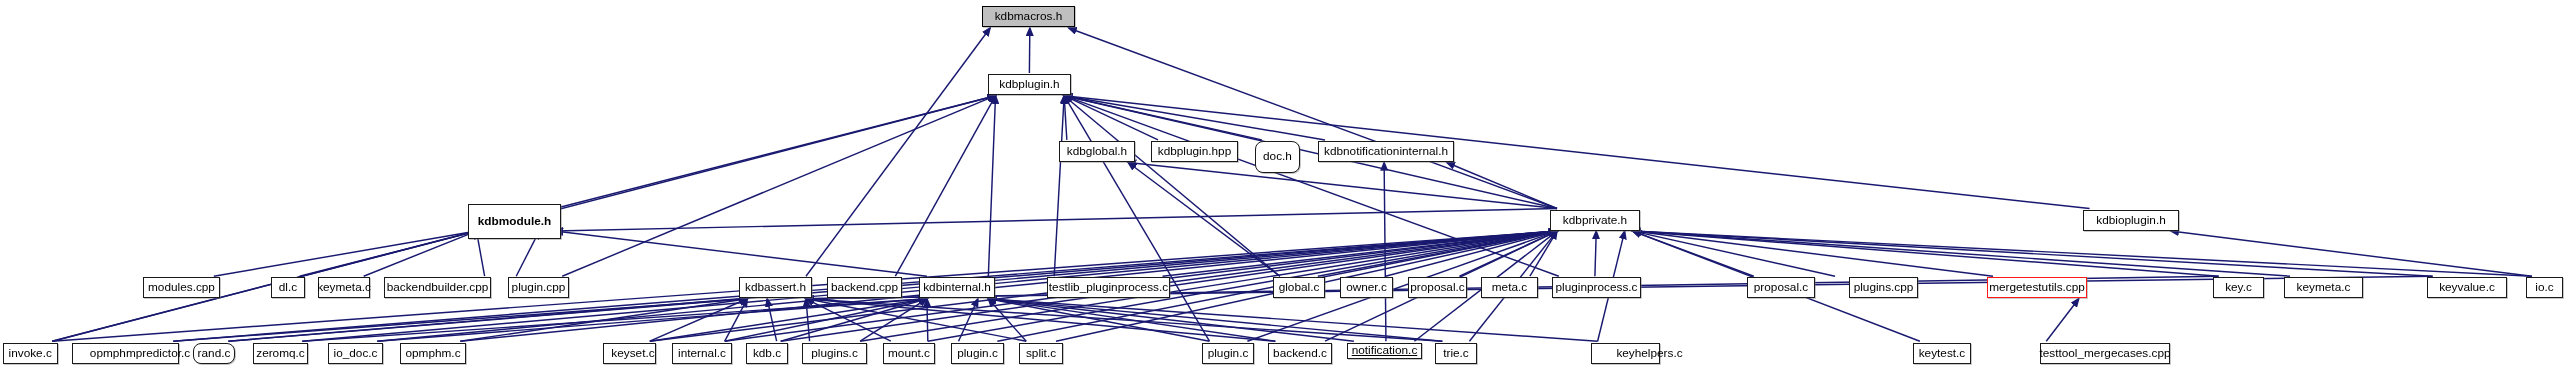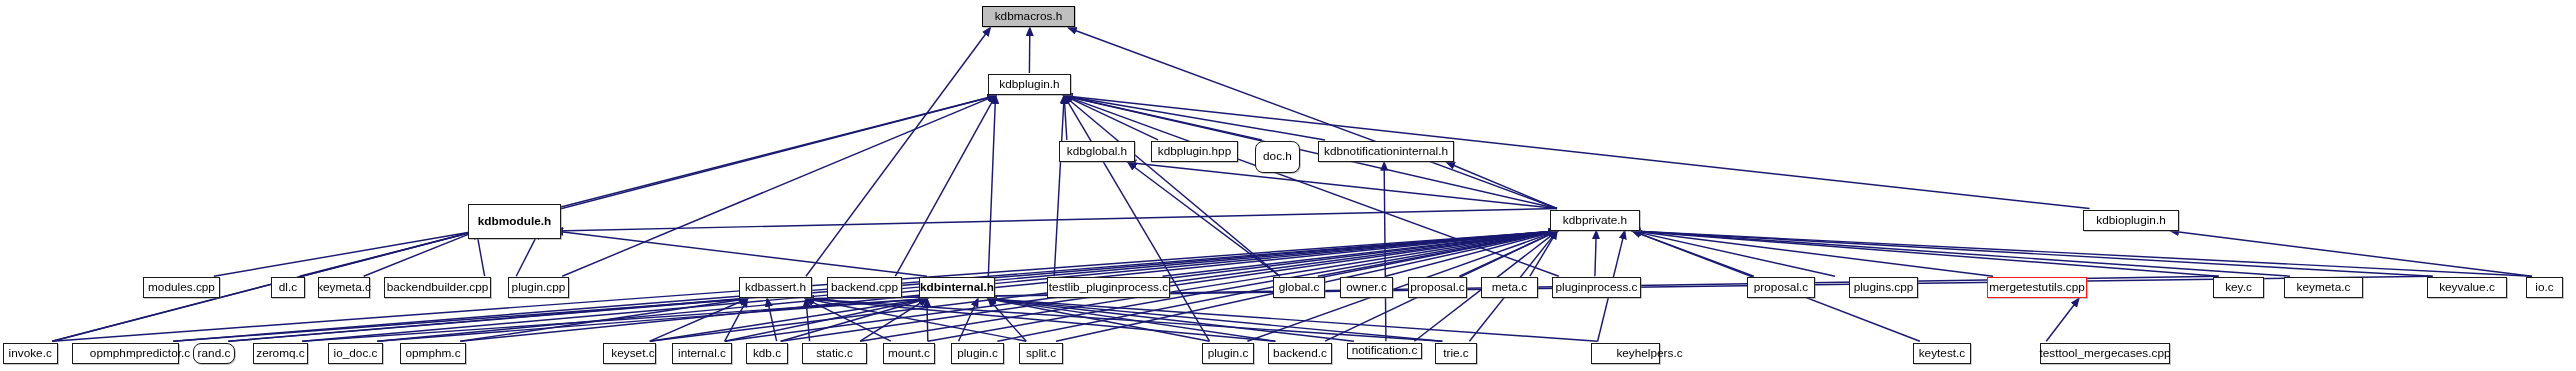--- a/index.html
+++ b/index.html
@@ -128,21 +128,21 @@
       <div class="node" style="left: 468px; top: 204px; width: 93px; height: 35px; font-weight: bold;">kdbmodule.h</div>
       <div class="node" style="left: 1550px; top: 210px; width: 90px; height: 21px;">kdbprivate.h</div>
       <div class="node" style="left: 2083px; top: 210px; width: 96px; height: 21px;">kdbioplugin.h</div>
       <div class="node" style="left: 143px; top: 277px; width: 77px; height: 21px;">modules.cpp</div>
       <div class="node" style="left: 271px; top: 277px; width: 34px; height: 21px;">dl.c</div>
       <div class="node" style="left: 318px; top: 277px; width: 52px; height: 21px;">keymeta.c</div>
       <div class="node" style="left: 384px; top: 277px; width: 107px; height: 21px;">backendbuilder.cpp</div>
       <div class="node" style="left: 508px; top: 277px; width: 61px; height: 21px;">plugin.cpp</div>
       <div class="node" style="left: 739px; top: 277px; width: 73px; height: 21px;">kdbassert.h</div>
       <div class="node" style="left: 827px; top: 277px; width: 75px; height: 21px;">backend.cpp</div>
-      <div class="node" style="left: 919px; top: 277px; width: 76px; height: 21px; font-weight: bold;">kdbinternal.h</div>
+      <div class="node" style="left: 919px; top: 277px; width: 76px; height: 21px;">kdbinternal.h</div>
       <div class="node" style="left: 1047px; top: 277px; width: 123px; height: 21px;">testlib_pluginprocess.c</div>
       <div class="node" style="left: 1273px; top: 277px; width: 52px; height: 21px;">global.c</div>
       <div class="node" style="left: 1340px; top: 277px; width: 53px; height: 21px;">owner.c</div>
       <div class="node" style="left: 1408px; top: 277px; width: 59px; height: 21px;">proposal.c</div>
       <div class="node" style="left: 1481px; top: 277px; width: 57px; height: 21px;">meta.c</div>
       <div class="node" style="left: 1552px; top: 277px; width: 89px; height: 21px;">pluginprocess.c</div>
       <div class="node" style="left: 1747px; top: 277px; width: 68px; height: 21px;">proposal.c</div>
       <div class="node" style="left: 1829px; top: 277px; width: 69px; height: 21px; margin-left: 20px;">plugins.cpp</div>
       <div class="node red" style="left: 1987px; top: 277px; width: 100px; height: 21px;">mergetestutils.cpp</div>
       <div class="node" style="left: 2213px; top: 277px; width: 51px; height: 21px;">key.c</div>
@@ -151,26 +151,26 @@
       <div class="node" style="left: 2526px; top: 277px; width: 37px; height: 21px;">io.c</div>
       <div class="node" style="left: 2.7px; top: 343px; width: 55px; height: 21px;">invoke.c</div>
       <div class="node" style="left: 72px; top: 343px; width: 107px; height: 21px; padding-left: 29px;">opmphmpredictor.c</div>
       <div class="node" style="left: 193px; top: 343px; width: 42px; height: 21px; border-radius: 8px;">rand.c</div>
       <div class="node" style="left: 253px; top: 343px; width: 55px; height: 21px;">zeromq.c</div>
       <div class="node" style="left: 328px; top: 343px; width: 55px; height: 21px;">io_doc.c</div>
       <div class="node" style="left: 400px; top: 343px; width: 66px; height: 21px;">opmphm.c</div>
       <div class="node" style="left: 603px; top: 343px; width: 53px; height: 21px; padding-left: 7px;">keyset.c</div>
       <div class="node" style="left: 672px; top: 343px; width: 60px; height: 21px;">internal.c</div>
       <div class="node" style="left: 746px; top: 343px; width: 42px; height: 21px;">kdb.c</div>
-      <div class="node" style="left: 802px; top: 343px; width: 65px; height: 21px;">static.c</div>
+      <div class="node" style="left: 802px; top: 343px; width: 65px; height: 21px;">plugins.c</div>
       <div class="node" style="left: 883px; top: 343px; width: 52px; height: 21px;">mount.c</div>
       <div class="node" style="left: 951px; top: 343px; width: 53px; height: 21px;">plugin.c</div>
       <div class="node" style="left: 1019px; top: 343px; width: 44px; height: 21px;">split.c</div>
       <div class="node" style="left: 1202px; top: 343px; width: 52px; height: 21px;">plugin.c</div>
       <div class="node" style="left: 1268px; top: 343px; width: 64px; height: 21px;">backend.c</div>
-      <div class="node" style="left: 1347px; top: 343px; width: 75px; height: 16px;">notification.c</div>
+      <div class="node" style="left: 1347px; top: 343px; width: 75px; height: 16px; text-decoration: underline;">notification.c</div>
       <div class="node" style="left: 1435px; top: 343px; width: 42px; height: 21px;">trie.c</div>
       <div class="node" style="left: 1591px; top: 343px; width: 69px; height: 21px; padding-left: 48px;">keyhelpers.c</div>
       <div class="node" style="left: 1913px; top: 343px; width: 58px; height: 21px;">keytest.c</div>
       <div class="node" style="left: 2040px; top: 343px; width: 130px; height: 21px;">testtool_mergecases.cpp</div>
     </div>
 </div>
 
 
 </body></html>

